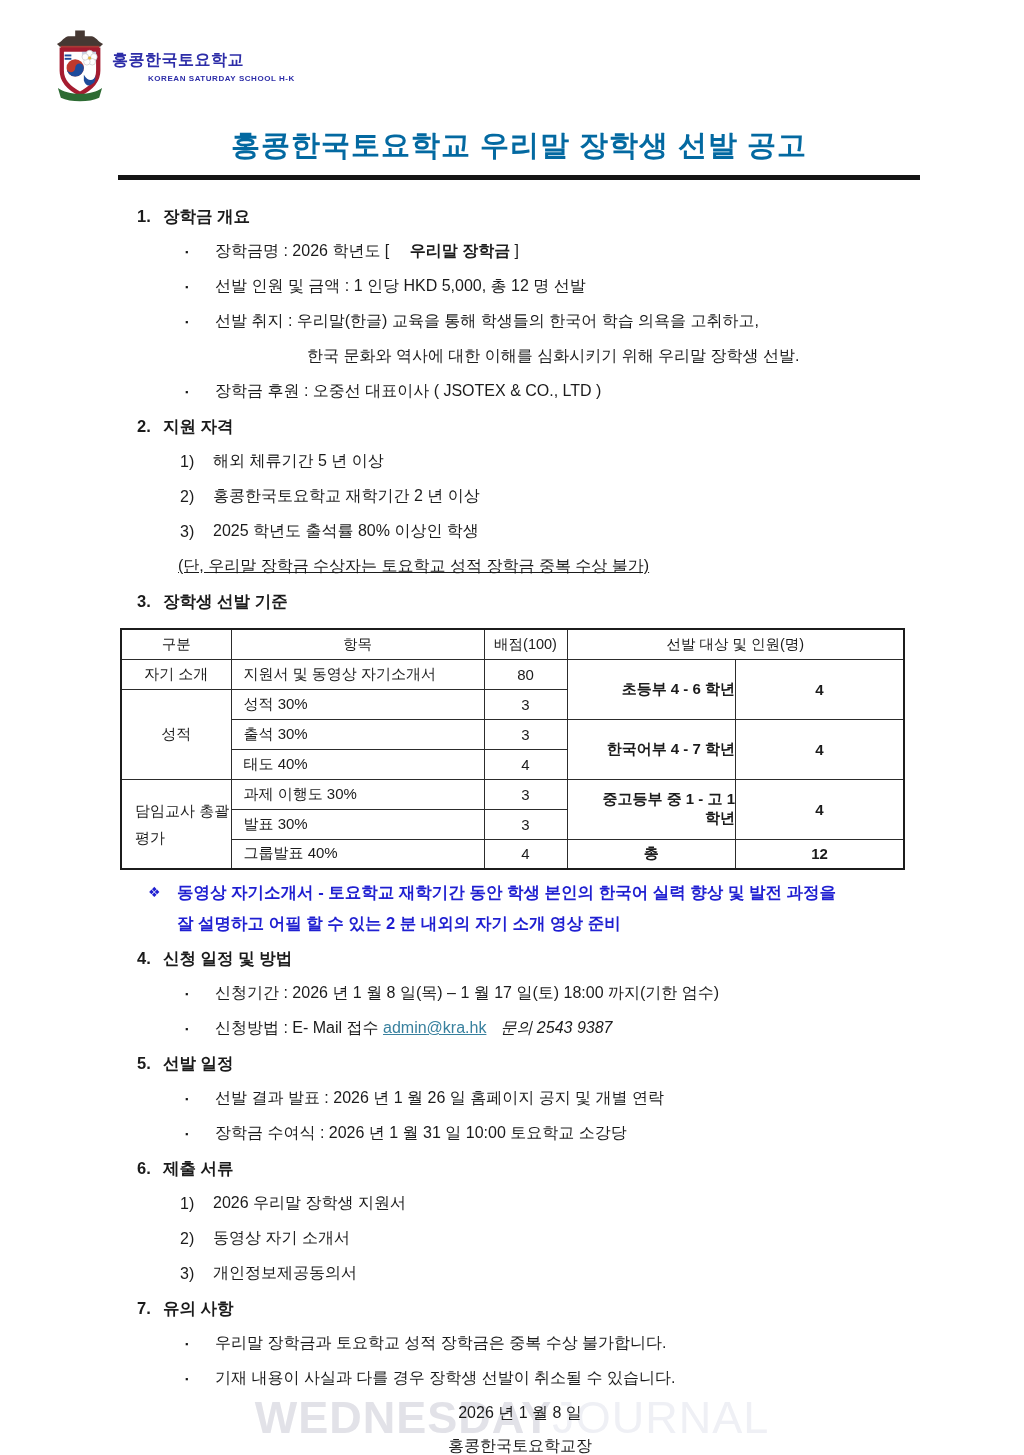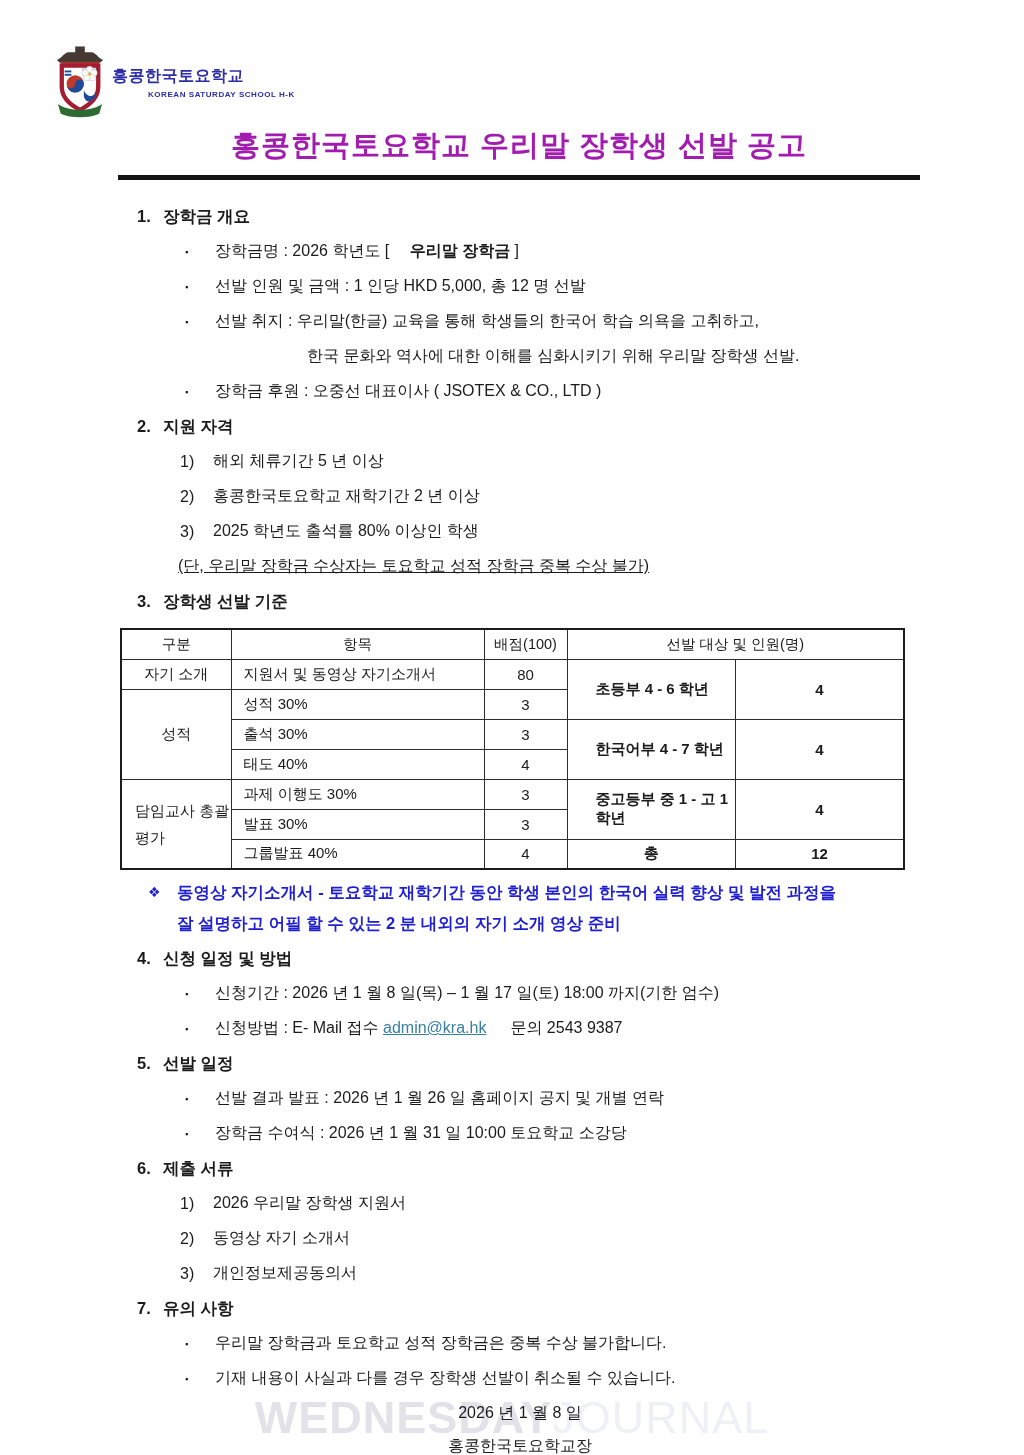--- a/index.html
+++ b/index.html
@@ -5,55 +5,55 @@
   * { margin:0; padding:0; box-sizing:border-box; }
   html,body { background:#ffffff; }
   body {
     width:1024px; height:1455px;
     font-family:"Liberation Sans","DejaVu Sans",sans-serif;
     color:#1b1b1b; position:relative; overflow:hidden;
   }
   .page { position:absolute; inset:0; background:#fff; }
 
   
-  .logo { position:absolute; left:56px; top:44px; display:flex; align-items:flex-start; }
+  .logo { position:absolute; left:56px; top:28px; display:flex; align-items:flex-start; }
   .crest { width:48px; height:76px; }
   .logo-text { margin-left:8px; margin-top:22px; }
   .logo-ko { font-size:16px; font-weight:800; color:#2d2da8; letter-spacing:0.5px; }
   .logo-en { font-size:8px; font-weight:700; color:#2d2da8; letter-spacing:0.55px; margin-top:3px;padding-left:36px; }
 
   
   .title-band { position:absolute; left:118px; top:126px; width:802px; text-align:center; }
-  .doc-title { font-size:29px; font-weight:800; letter-spacing:1px; color:#a21caf; }
+  .doc-title { font-size:29px; font-weight:800; letter-spacing:1px; color:#0369a1; }
   .double-rule { margin-top:9px; height:4px; border-top:3px solid #141414; border-bottom:2px solid #141414; }
 
   
   .content { position:absolute; left:120px; top:199px; width:800px; }
   .line { display:flex; align-items:center; height:35px; font-size:16px; color:#1b1b1b; }
   .h { margin-left:17px; font-weight:700; font-size:16.5px; }
   .h .num { width:26px; }
   .bl { margin-left:65px; }
   .bl .sq { width:30px; font-size:9px; color:#141414; }
   .nl { margin-left:60px; }
   .nl .n { width:33px; }
   .cont { margin-left:187px; }
   .note-ul { margin-left:58px; }
   .note-ul span { text-decoration:underline; }
   .b { font-weight:700;margin-left:16px; }
   .mail-link { color:#38809e; text-decoration:underline;text-align:center; }
-  .after-link { margin-left:24px; }
+  .after-link { margin-left:14px;font-style:italic; }
 
   
   table.sel { border-collapse:collapse; width:785px; margin-top:9px; border:2px solid #1c1c1c; table-layout:fixed; }
   table.sel th, table.sel td { border:1px solid #2c2c2c; font-size:15px; height:30px; padding:0; }
   table.sel th { font-weight:400; font-size:14.5px; text-align:center; }
   .c-group  { width:110px; text-align:center; }
   .c-item   { width:253px; text-align:left; padding-left:12px !important; }
   .c-score  { width:83px;  text-align:center; }
-  .c-target { width:254px; font-weight:700; font-size:16px; text-align:left; padding-left:28px !important; }
+  .c-target { width:254px; font-weight:700; font-size:16px; text-align:right; padding-left:28px !important; }
   .c-count  { width:85px;  text-align:center; font-weight:700; font-size:16px; }
   .c-group-left { text-align:left; padding-left:13px !important; line-height:27px; }
   .c-total { text-align:center !important; padding-left:0 !important; }
 
   
   .bluenote { display:flex; margin:7px 0 2px 28px; color:#1f1fd1; font-weight:700; font-size:16.5px; line-height:31px; }
   .bluenote .mk { width:29px; font-size:14px; }
   .bluenote .txt span { }
 
   

